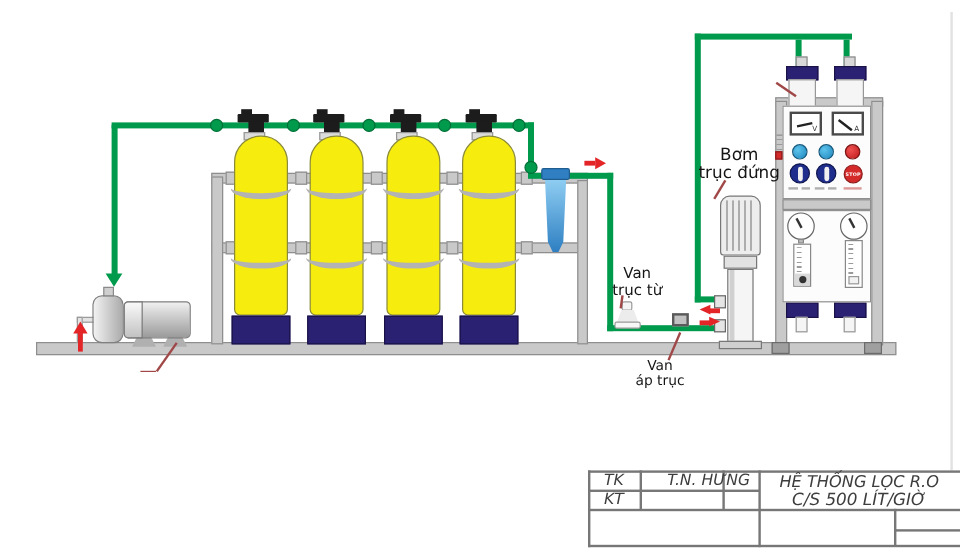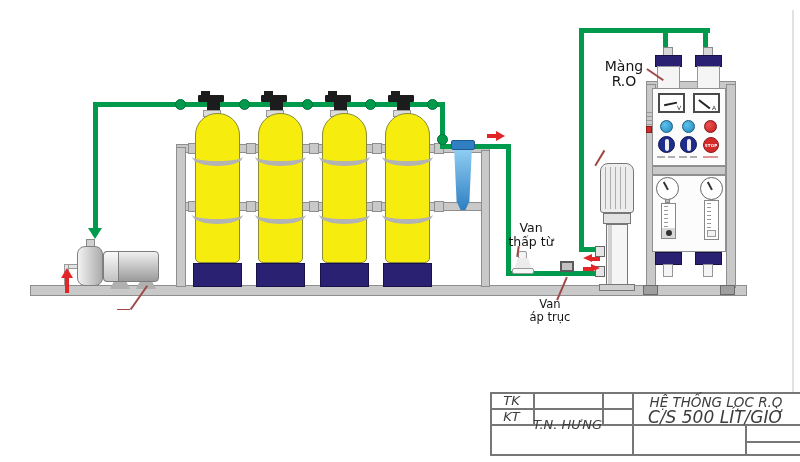--- a/index.html
+++ b/index.html
@@ -205,28 +205,31 @@
   <div class="abs" style="left:661px;top:203px;width:15px;height:36px;background:#fff;border:1px solid #888;box-sizing:border-box;">
     <div class="tick-strip" style="left:2px;top:2px;width:4px;height:24px;"></div>
     <div class="abs" style="left:0;bottom:0;width:13px;height:10px;background:#d9d9d9;"></div>
     <div class="abs" style="left:4px;bottom:2px;width:6px;height:6px;border-radius:50%;background:#333;"></div>
   </div>
   <div class="abs" style="left:704px;top:200px;width:15px;height:40px;background:#fff;border:1px solid #888;box-sizing:border-box;">
     <div class="tick-strip" style="left:2px;top:2px;width:4px;height:30px;"></div>
     <div class="abs" style="left:2px;bottom:2px;width:9px;height:7px;background:#f2f2f2;border:1px solid #999;box-sizing:border-box;"></div>
   </div>
 
-  <div class="lbl" style="left:594px;top:59px;width:60px;font-size:14px;">Màng R.O</div>
   <div class="leader" style="left:647px;top:67.5px;width:19.5px;height:1.5px;transform:rotate(34.5deg);transform-origin:left center;"></div>
 
+  <div class="lbl" style="left:582px;top:122px;width:68px;font-size:14px;">
+    <div>Bơm</div>
+    <div>trục đứng</div>
+  </div>
   <div class="leader" style="left:598.75px;top:149px;width:1.5px;height:17.5px;transform:rotate(31deg);"></div>
 
   <div class="lbl" style="left:503px;top:221px;width:56px;font-size:12.5px;line-height:14px;">
     <div>Van</div>
-    <div>thấp từ</div>
+    <div>trục từ</div>
   </div>
   <div class="leader" style="left:517px;top:246px;width:1.5px;height:11px;transform:rotate(8deg);"></div>
 
   <div class="lbl" style="left:524px;top:298px;width:52px;font-size:11.5px;line-height:13px;">
     <div>Van</div>
     <div>áp trục</div>
   </div>
   <div class="leader" style="left:561.25px;top:276px;width:1.5px;height:25px;transform:rotate(23deg);"></div>
 
   <div class="leader" style="left:117px;top:308.5px;width:13px;height:1.5px;"></div>
@@ -237,20 +240,20 @@
     <div class="tb-line" style="left:490px;top:408px;width:143px;height:1.5px;"></div>
     <div class="tb-line" style="left:490px;top:424px;width:310px;height:1.5px;"></div>
     <div class="tb-line" style="left:745px;top:441px;width:55px;height:1.5px;"></div>
     <div class="tb-line" style="left:490px;top:454px;width:310px;height:1.5px;"></div>
     <div class="tb-line" style="left:490px;top:392px;width:1.5px;height:64px;"></div>
     <div class="tb-line" style="left:533px;top:392px;width:1.5px;height:33px;"></div>
     <div class="tb-line" style="left:602px;top:392px;width:1.5px;height:33px;"></div>
     <div class="tb-line" style="left:632px;top:392px;width:1.5px;height:64px;"></div>
     <div class="tb-line" style="left:745px;top:424px;width:1.5px;height:31px;"></div>
     <div class="tb-text" style="left:490px;top:393px;width:43px;height:15px;">TK</div>
-    <div class="tb-text" style="left:533px;top:393px;width:69px;height:15px;margin-top:24px;">T.N. HƯNG</div>
+    <div class="tb-text" style="left:556px;top:393px;width:69px;height:15px;">T.N. HƯNG</div>
     <div class="tb-text" style="left:490px;top:409px;width:43px;height:15px;">KT</div>
     <div class="tb-text" style="left:533px;top:409px;width:69px;height:15px;"></div>
     <div class="tb-text" style="left:632px;top:394px;width:168px;height:15px;font-size:13.5px;">HỆ THỐNG LỌC R.O</div>
-    <div class="tb-text" style="left:632px;top:409px;width:168px;height:15px;font-size:17px;">C/S 500 LÍT/GIỜ</div>
+    <div class="tb-text" style="left:632px;top:409px;width:168px;height:15px;font-size:14px;">C/S 500 LÍT/GIỜ</div>
   </div>
 
 </div>
 
 </body></html>

